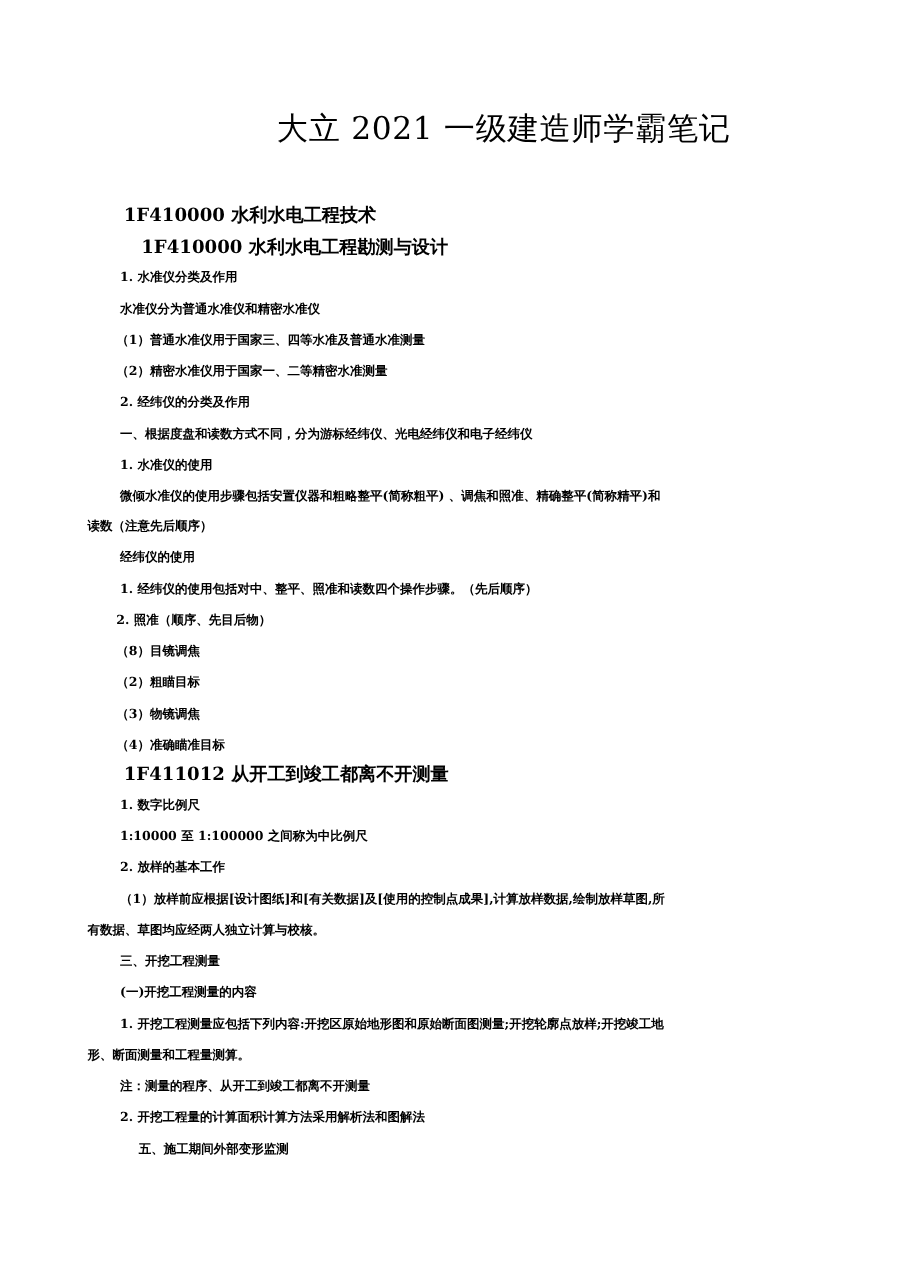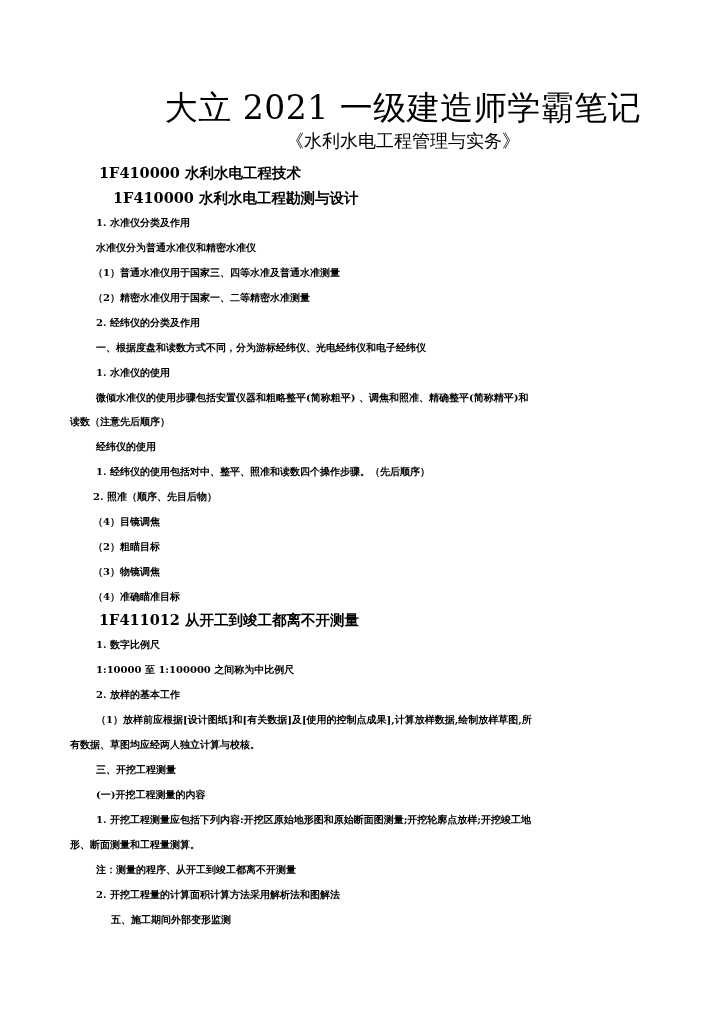--- a/index.html
+++ b/index.html
@@ -1,48 +1,47 @@
 <!DOCTYPE html>
 <html><head>
 <meta charset="utf-8">
 <style>
   html, body { margin: 0; padding: 0; background: #ffffff; }
   body { width: 724px; height: 1024px; position: relative; overflow: hidden;
          font-family: "DejaVu Serif", "Liberation Serif", serif; color: #000; }
   .page { position: absolute; left: 0; top: 0; width: 724px; height: 1024px; }
   .title { position: absolute; left: 0; width: 724px; top: 86px; text-align: center;
-           font-size: 33px; padding-left: 82px; box-sizing: border-box; letter-spacing: 0.5px; }
+           font-size: 25px; padding-left: 82px; box-sizing: border-box; letter-spacing: 0.5px; }
   .subtitle { position: absolute; left: 0; width: 724px; top: 129px; text-align: center;
               font-size: 18px; padding-left: 82px; box-sizing: border-box; }
   .line { position: absolute; font-size: 10px; white-space: nowrap; line-height: 16px; font-weight: bold; }
   .h { font-weight: bold; font-size: 14.5px; }
   .red { color: #000000; }
 </style>
 </head>
 <body>
 
 <div class="page">
   <div class="title">大立 2021 一级建造师学霸笔记</div>
-  <div class="subtitle">《水利水电工程管理与实务》</div>
   <div id="lines">
       <div class="line h" style="top: 165px; left: 99px; text-align: right;"><span>1F410000  水利水电工程技术</span></div>
       <div class="line h" style="top: 190px; left: 113px; text-align: right;"><span>1F410000  水利水电工程勘测与设计</span></div>
       <div class="line" style="top: 215px; left: 96px;"><span>1. 水准仪分类及作用</span></div>
       <div class="line" style="top: 240px; left: 96px;"><span>水准仪分为普通水准仪和精密水准仪</span></div>
       <div class="line" style="top: 265px; left: 93px;"><span>（1）普通水准仪用于国家</span><span class="red">三、四等</span><span>水准及普通水准测量</span></div>
       <div class="line" style="top: 290px; left: 93px;"><span>（2）精密水准仪用于国家</span><span class="red">一、二</span><span>等精密水准测量</span></div>
       <div class="line" style="top: 315px; left: 96px;"><span>2. 经纬仪的分类及作用</span></div>
       <div class="line" style="top: 340px; left: 96px;"><span>一、根据度盘和读数方式不同，分为</span><span class="red">游标经纬仪、光电经纬仪和电子经纬仪</span></div>
       <div class="line" style="top: 365px; left: 96px;"><span>1. 水准仪的使用</span></div>
       <div class="line" style="top: 390px; left: 96px;"><span>微倾水准仪的使用步骤包括安置仪器和</span><span class="red">粗略整平(简称粗平) 、调焦和照准、精确整平(简称精平)和</span></div>
       <div class="line" style="top: 414px; left: 70px;"><span class="red">读数（注意先后顺序）</span></div>
       <div class="line" style="top: 439px; left: 96px;"><span>经纬仪的使用</span></div>
       <div class="line" style="top: 464px; left: 96px;"><span>1. 经纬仪的使用包括对中、整平、照准和读数四个操作步骤。（先后顺序）</span></div>
       <div class="line" style="top: 489px; left: 93px;"><span>2. 照准（顺序、先目后物）</span></div>
-      <div class="line" style="top: 514px; left: 93px;"><span>（4）目镜调焦</span></div>
+      <div class="line" style="top: 514px; left: 93px;"><span>（8）目镜调焦</span></div>
       <div class="line" style="top: 539px; left: 93px;"><span>（2）粗瞄目标</span></div>
       <div class="line" style="top: 564px; left: 93px;"><span>（3）物镜调焦</span></div>
       <div class="line" style="top: 589px; left: 93px;"><span>（4）准确瞄准目标</span></div>
       <div class="line h" style="top: 612px; left: 99px;"><span>1F411012  从开工到竣工都离不开测量</span></div>
       <div class="line" style="top: 637px; left: 96px;"><span>1. 数字比例尺</span></div>
       <div class="line" style="top: 662px; left: 96px;"><span>1:10000 至 1:100000 之间称为中比例尺</span></div>
       <div class="line" style="top: 687px; left: 96px;"><span>2. 放样的基本工作</span></div>
       <div class="line" style="top: 712px; left: 96px;"><span>（1）放样前应根据[设计图纸]和[有关数据]及[使用的控制点成果],计算放样数据,绘制放样草图,所</span></div>
       <div class="line" style="top: 737px; left: 70px;"><span>有数据、草图均应经两人独立计算与校核。</span></div>
       <div class="line" style="top: 762px; left: 96px;"><span>三、开挖工程测量</span></div>

